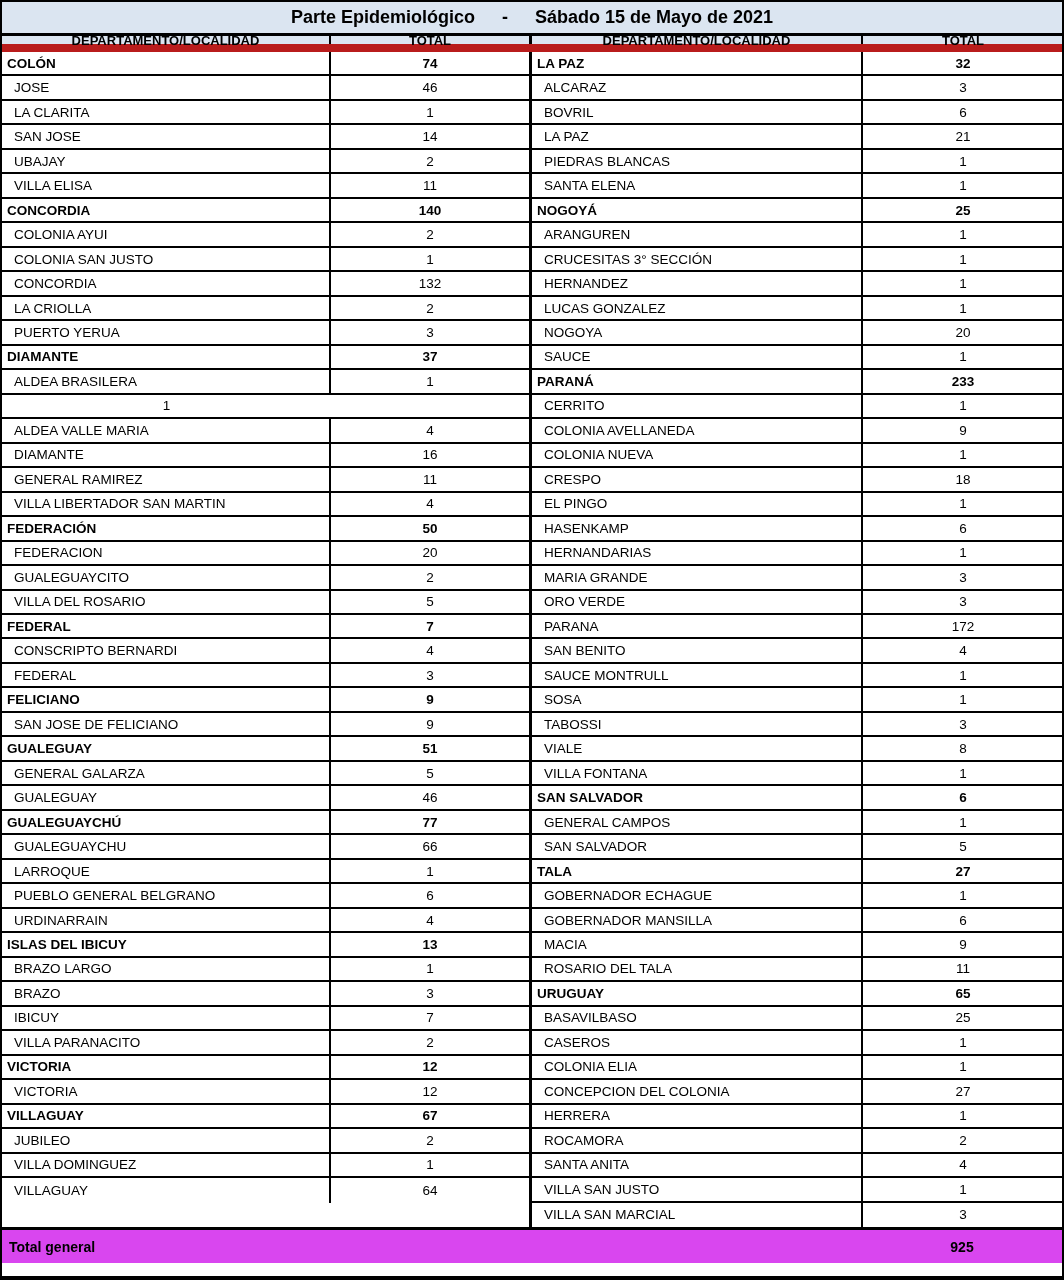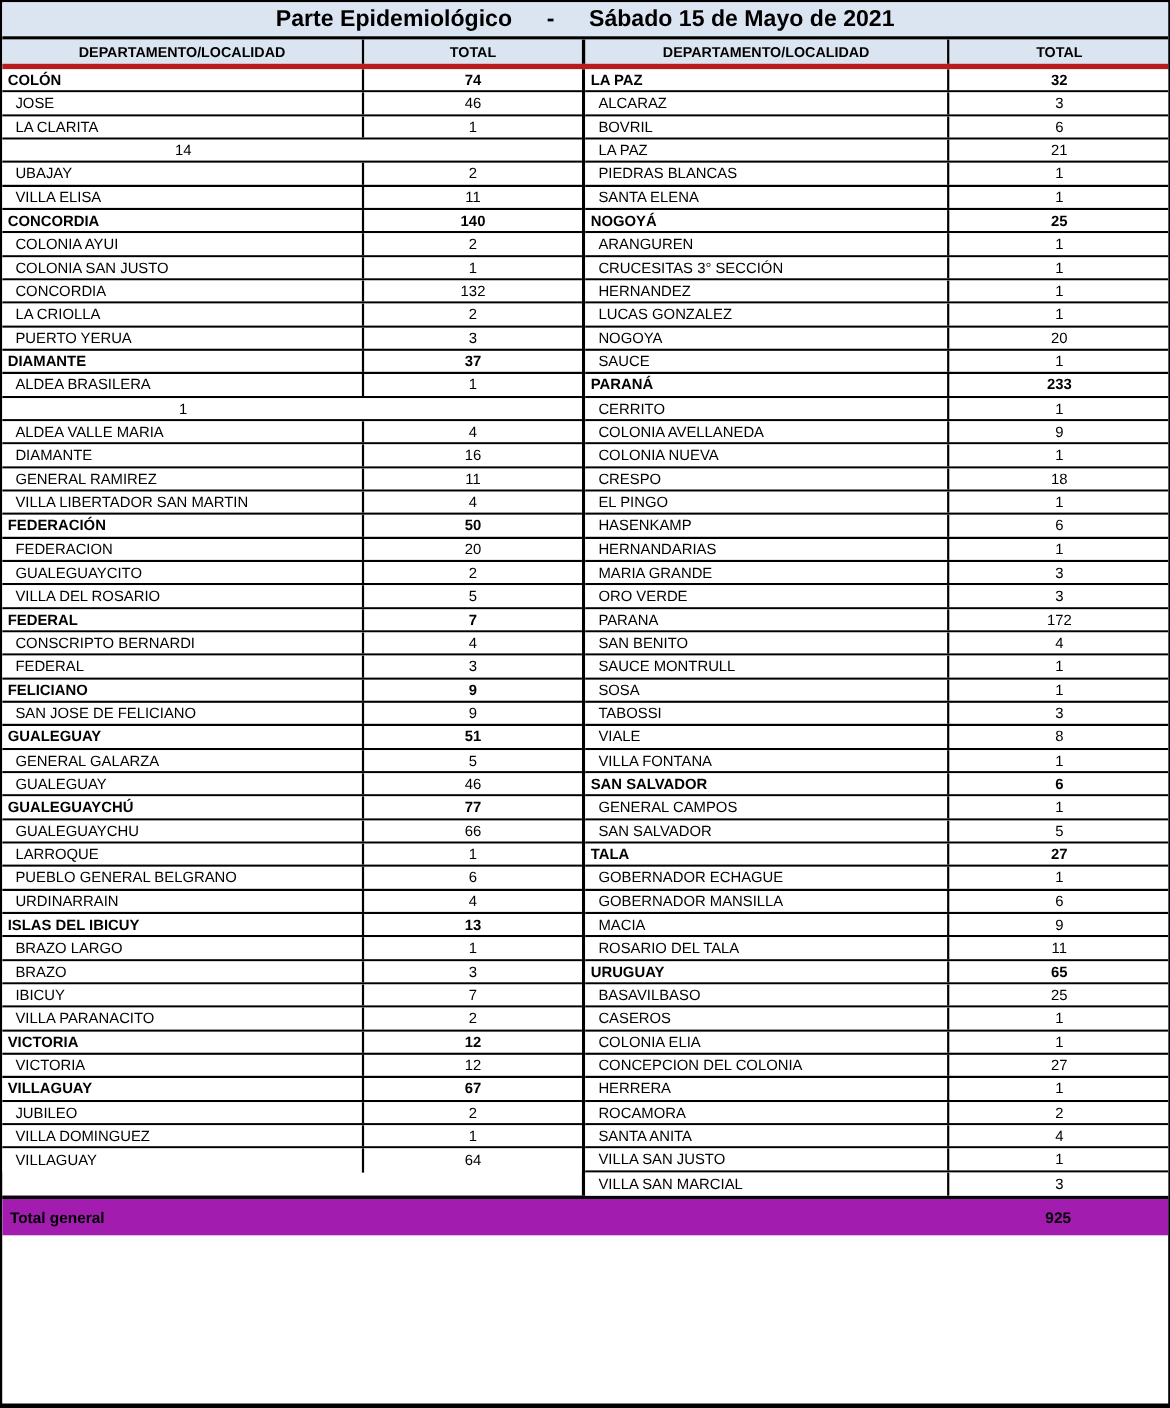--- a/index.html
+++ b/index.html
@@ -13,43 +13,43 @@
     background: #fff;
     overflow: hidden;
   }
 
   
   .title-band {
     height: 34px;
     background: #dbe5f1;
     border-bottom: 3px solid #000;
     display: flex; align-items: center; justify-content: center;
-    font-size: 21px; font-weight: bold;
+    font-size: 18px; font-weight: bold;
     white-space: pre;
   }
 
   
-  .header-band { display: flex; height: 27px; border-bottom: 5px solid #b91c1c; background: #dbe5f1; }
+  .header-band { display: flex; height: 16px; border-bottom: 8px solid #b91c1c; background: #dbe5f1; }
   .header-band .half { display: flex; }
   .header-band .hcell {
     display: flex; align-items: center; justify-content: center;
     font-size: 13px; font-weight: bold;
     height: 100%;
   }
 
   .half-left  { width: 530px; border-right: 3px solid #000; }
   .half-right { width: 531px; }
 
   .hcell.label-l { width: 329px; border-right: 2px solid #000; }
   .hcell.total-l { width: 198px; }
   .hcell.label-r { width: 331px; border-right: 2px solid #000; }
   .hcell.total-r { width: 200px; }
 
   
-  .body-band { display: flex; height: 1024px; }
+  .body-band { display: flex; height: 1175px; }
   .body-col {
     display: grid;
     grid-template-rows: repeat(48, 1fr);
     height: 100%;
   }
   .body-col.half-left  { grid-auto-flow: row; }
 
   .row {
     display: grid;
     border-bottom: 2px solid #000;
@@ -65,21 +65,21 @@
   .cell.dept-cell  { padding-left: 5px; border-right: 2px solid #000; }
   .cell.total-cell { justify-content: center; }
 
   .row.loc .dept-cell { padding-left: 12px; }
   .row.dept { font-weight: bold; }
 
   
   .footer-band {
     height: 36px;
     border-top: 3px solid #000;
-    background: #a21caf;
+    background: #d946ef;
     display: flex; align-items: stretch;
     font-weight: bold; font-size: 14px;
   }
   .footer-label { flex: 1; display: flex; align-items: center; padding-left: 7px; }
   .footer-total { width: 200px; display: flex; align-items: center; justify-content: center; }
 </style>
 </head>
 <body>
 
 <div class="sheet">
@@ -105,20 +105,21 @@
         </div>
         <div class="row loc">
           <div class="cell dept-cell">JOSE</div>
           <div class="cell total-cell">46</div>
         </div>
         <div class="row loc">
           <div class="cell dept-cell">LA CLARITA</div>
           <div class="cell total-cell">1</div>
         </div>
         <div class="row loc">
+          <div class="cell dept-cell">SAN JOSE</div>
           <div class="cell total-cell">14</div>
         </div>
         <div class="row loc">
           <div class="cell dept-cell">UBAJAY</div>
           <div class="cell total-cell">2</div>
         </div>
         <div class="row loc">
           <div class="cell dept-cell">VILLA ELISA</div>
           <div class="cell total-cell">11</div>
         </div>

